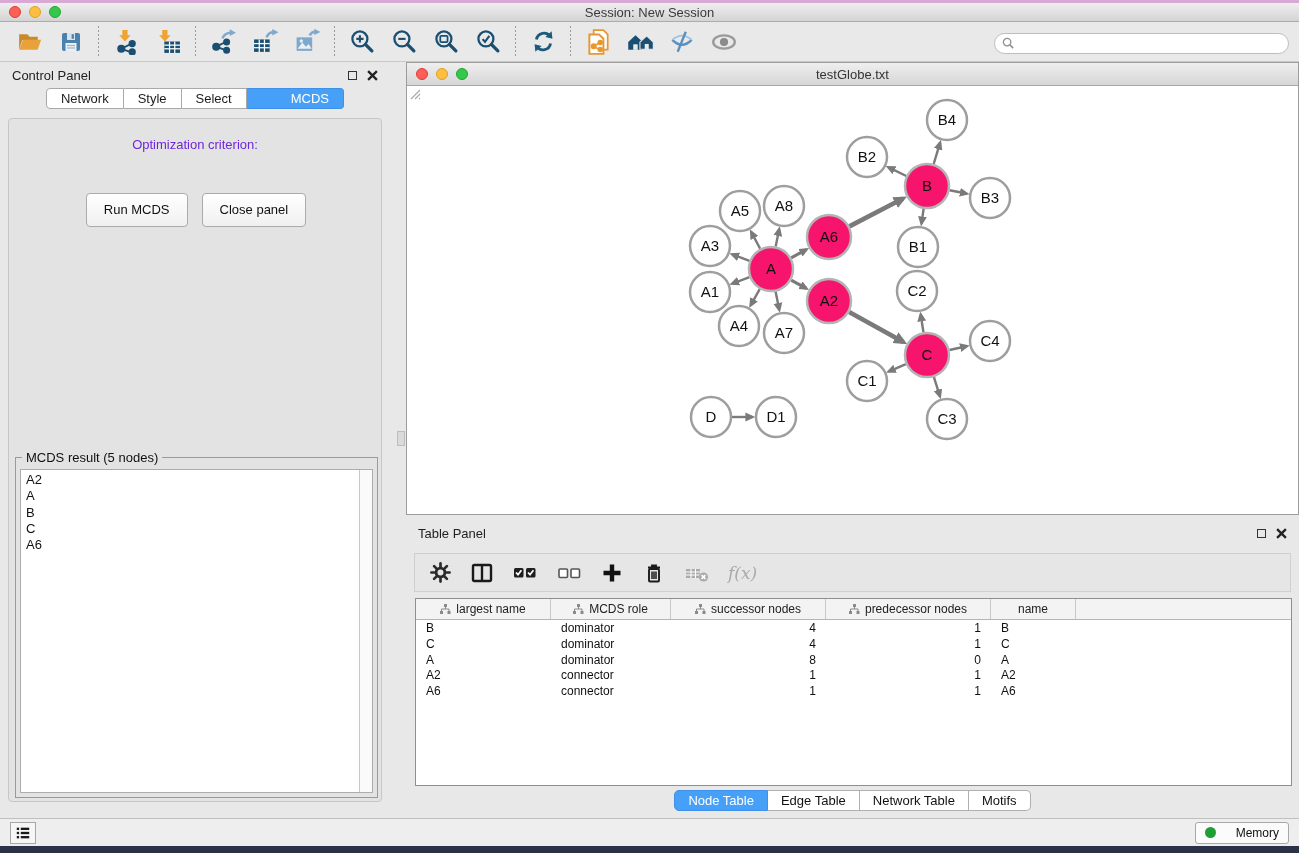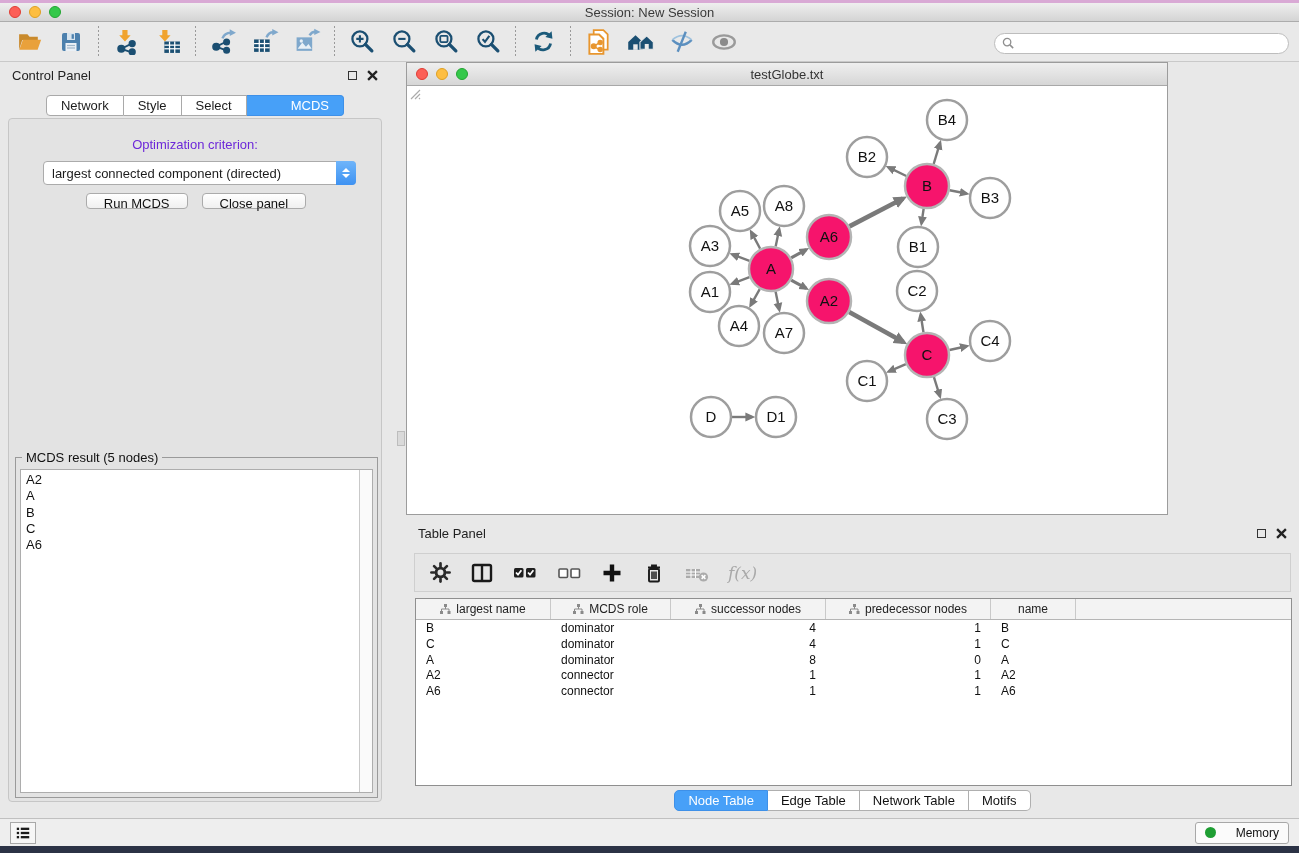--- a/index.html
+++ b/index.html
@@ -54,21 +54,21 @@
   
   .panel-header {
     height:26px; display:flex; align-items:center; padding:0 12px;
     font-size:13px; color:#222;
   }
   .ph-icons { margin-left:auto; display:flex; align-items:center; gap:10px; }
   .float-ic { width:9px; height:9px; border:1.5px solid #333; display:inline-block; }
 
   
   .control-panel { position:absolute; left:0; top:62px; width:390px; height:756px; }
-  .cp-tabs { display:flex; justify-content:center; margin-top:7px; height:21px; }
+  .cp-tabs { display:flex; justify-content:center; height:21px; }
   .cp-tab {
     font-size:13px; padding:2px 14px; background:#fff;
     border:1px solid #A9A9A9; border-left-width:0; line-height:16px;
   }
   .cp-tab:first-child { border-left-width:1px; border-radius:4px 0 0 4px; }
   .cp-tab:last-child  { border-radius:0 4px 4px 0; }
   .cp-tab.active { background:#47A0F8; border-color:#3E90E8; color:#fff;padding-left:44px; }
   .cp-body {
     position:absolute; left:8px; top:56px; width:374px; height:684px;
     background:#E3E3E3; border:1px solid #C6C6C6; border-radius:4px;
@@ -83,21 +83,21 @@
   .opt-stepper {
     width:20px; height:24px; margin:-1px; border-radius:0 4px 4px 0;
     background:linear-gradient(#6FB5FA,#3E92F2);
     display:flex; flex-direction:column; align-items:center; justify-content:center; gap:2px;
   }
   .opt-stepper .up, .opt-stepper .dn { width:0; height:0; border-left:4px solid transparent; border-right:4px solid transparent; }
   .opt-stepper .up { border-bottom:4px solid #fff; }
   .opt-stepper .dn { border-top:4px solid #fff; }
   .cp-buttons { position:absolute; left:0; top:74px; width:374px; display:flex; justify-content:center; gap:14px; }
   .btn {
-    height:16px; padding:0 17px; font-size:13px; line-height:20px;
+    height:34px; padding:0 17px; font-size:13px; line-height:20px;
     background:linear-gradient(#FFFFFF,#F0F0F0);
     border:1px solid #ABABAB; border-radius:4px; color:#111;
   }
   .mcds-fieldset {
     position:absolute; left:6px; top:338px; width:363px; height:341px;
     border:1px solid #9A9A9A;
   }
   .mcds-legend {
     position:absolute; left:6px; top:-8px; background:#E3E3E3;
     padding:0 4px; font-size:13px; color:#111;
@@ -108,21 +108,21 @@
   }
   .mcds-items { position:absolute; left:0; top:0; right:13px; bottom:0; padding:2px 0 0 5px; overflow:hidden; }
   .mcds-item { font-size:13px; line-height:16.3px; color:#111; }
   .mcds-scroll {
     position:absolute; right:0; top:0; bottom:0; width:13px;
     background:#FAFAFA; border-left:1px solid #C9C9C9;
   }
 
   
   .network-window {
-    position:absolute; left:406px; top:62px; width:762px; height:453px;
+    position:absolute; left:406px; top:62px; width:893px; height:453px;
     border:1px solid #9C9C9C; background:#fff;
   }
   .net-titlebar {
     height:23px; background:linear-gradient(#EFEFEF,#D6D6D6);
     border-bottom:1px solid #A8A8A8; display:flex; align-items:center; position:relative;
   }
   .net-titlebar .wtitle { position:absolute; left:0; right:0; text-align:center; font-size:13px; color:#333; }
   .net-content { position:absolute; left:0; top:23px; right:0; bottom:0; background:#fff; }
   .net-content svg { position:absolute; left:0; top:0; }
   .resize-grip { position:absolute; right:1px; bottom:1px; width:14px; height:14px; }
@@ -365,27 +365,20 @@
     </span>
   </div>
   <div class="cp-tabs">
       <div class="cp-tab">Network</div>
       <div class="cp-tab">Style</div>
       <div class="cp-tab">Select</div>
       <div class="cp-tab active">MCDS</div>
     </div>
   <div class="cp-body">
     <div class="opt-label">Optimization criterion:</div>
-    <div class="opt-select">
-      <span class="sel-text">largest connected component (directed)</span>
-      <span class="opt-stepper">
-          <span class="up"></span>
-          <span class="dn"></span>
-        </span>
-    </div>
     <div class="cp-buttons">
       <button class="btn">Run MCDS</button>
       <button class="btn">Close panel</button>
     </div>
     <div class="mcds-fieldset">
       <span class="mcds-legend">MCDS result (5 nodes)</span>
       <div class="mcds-list">
         <div class="mcds-items">
             <div class="mcds-item">A2</div>
             <div class="mcds-item">A</div>

